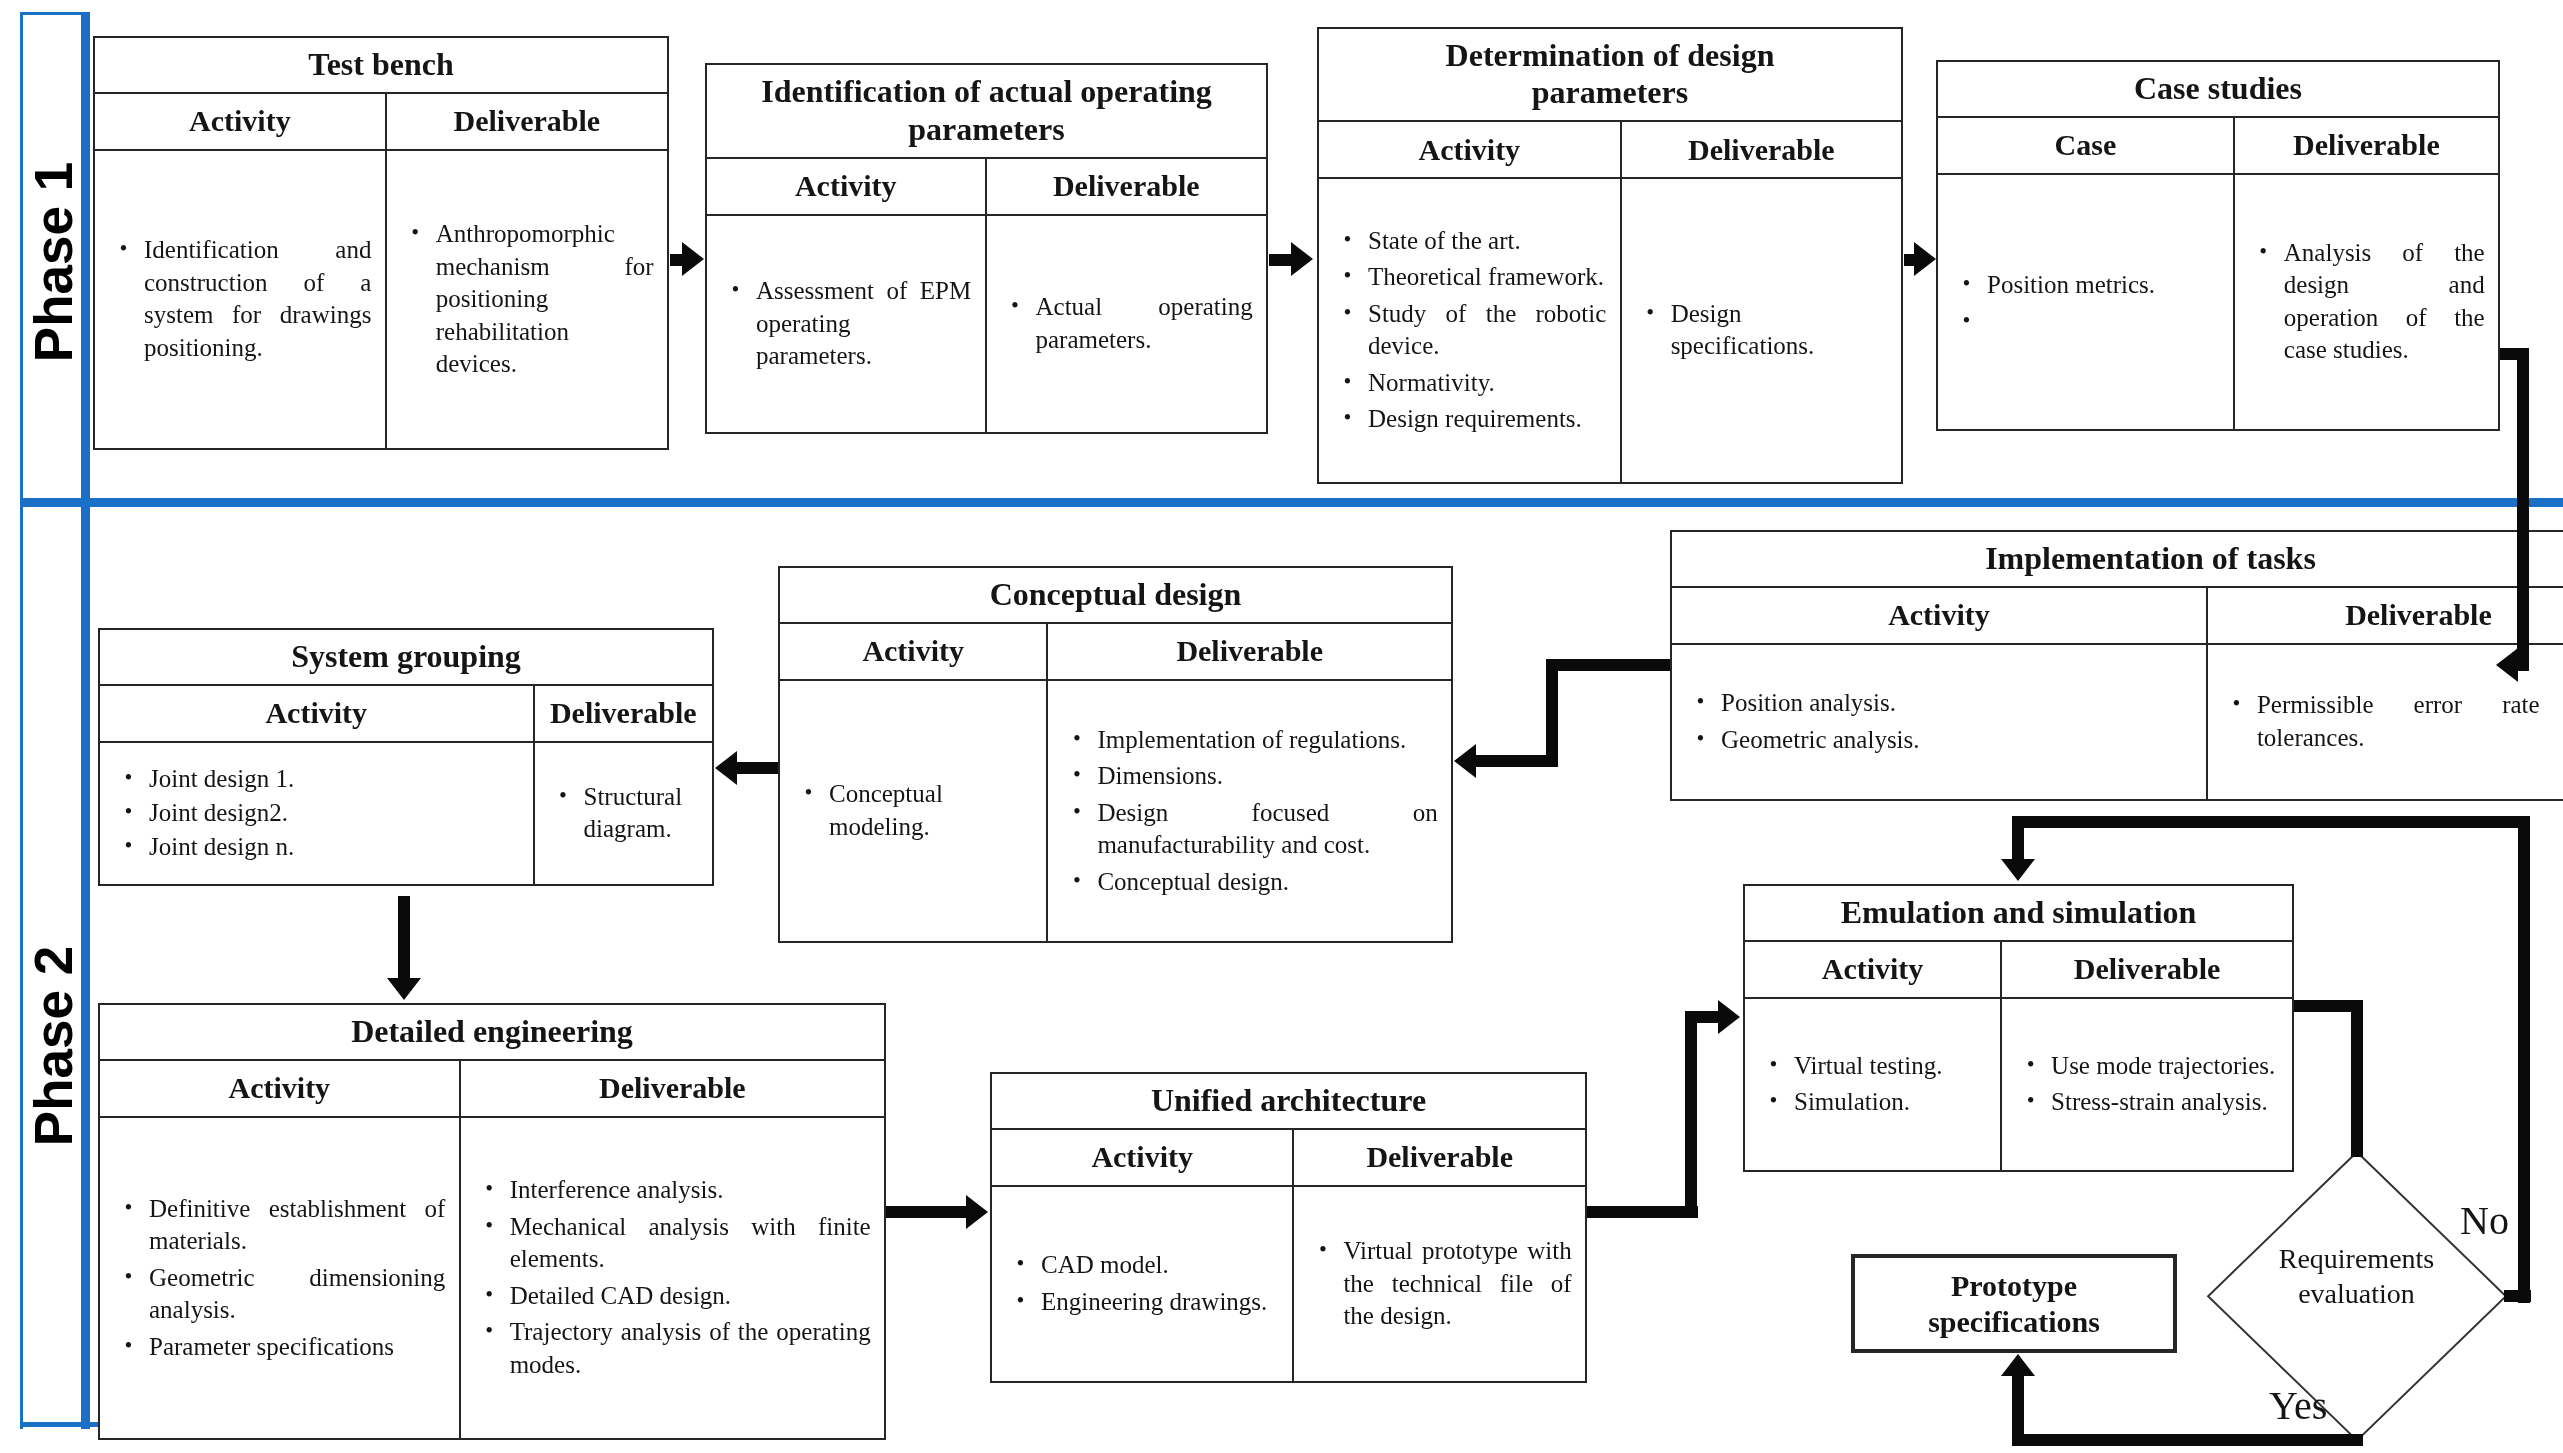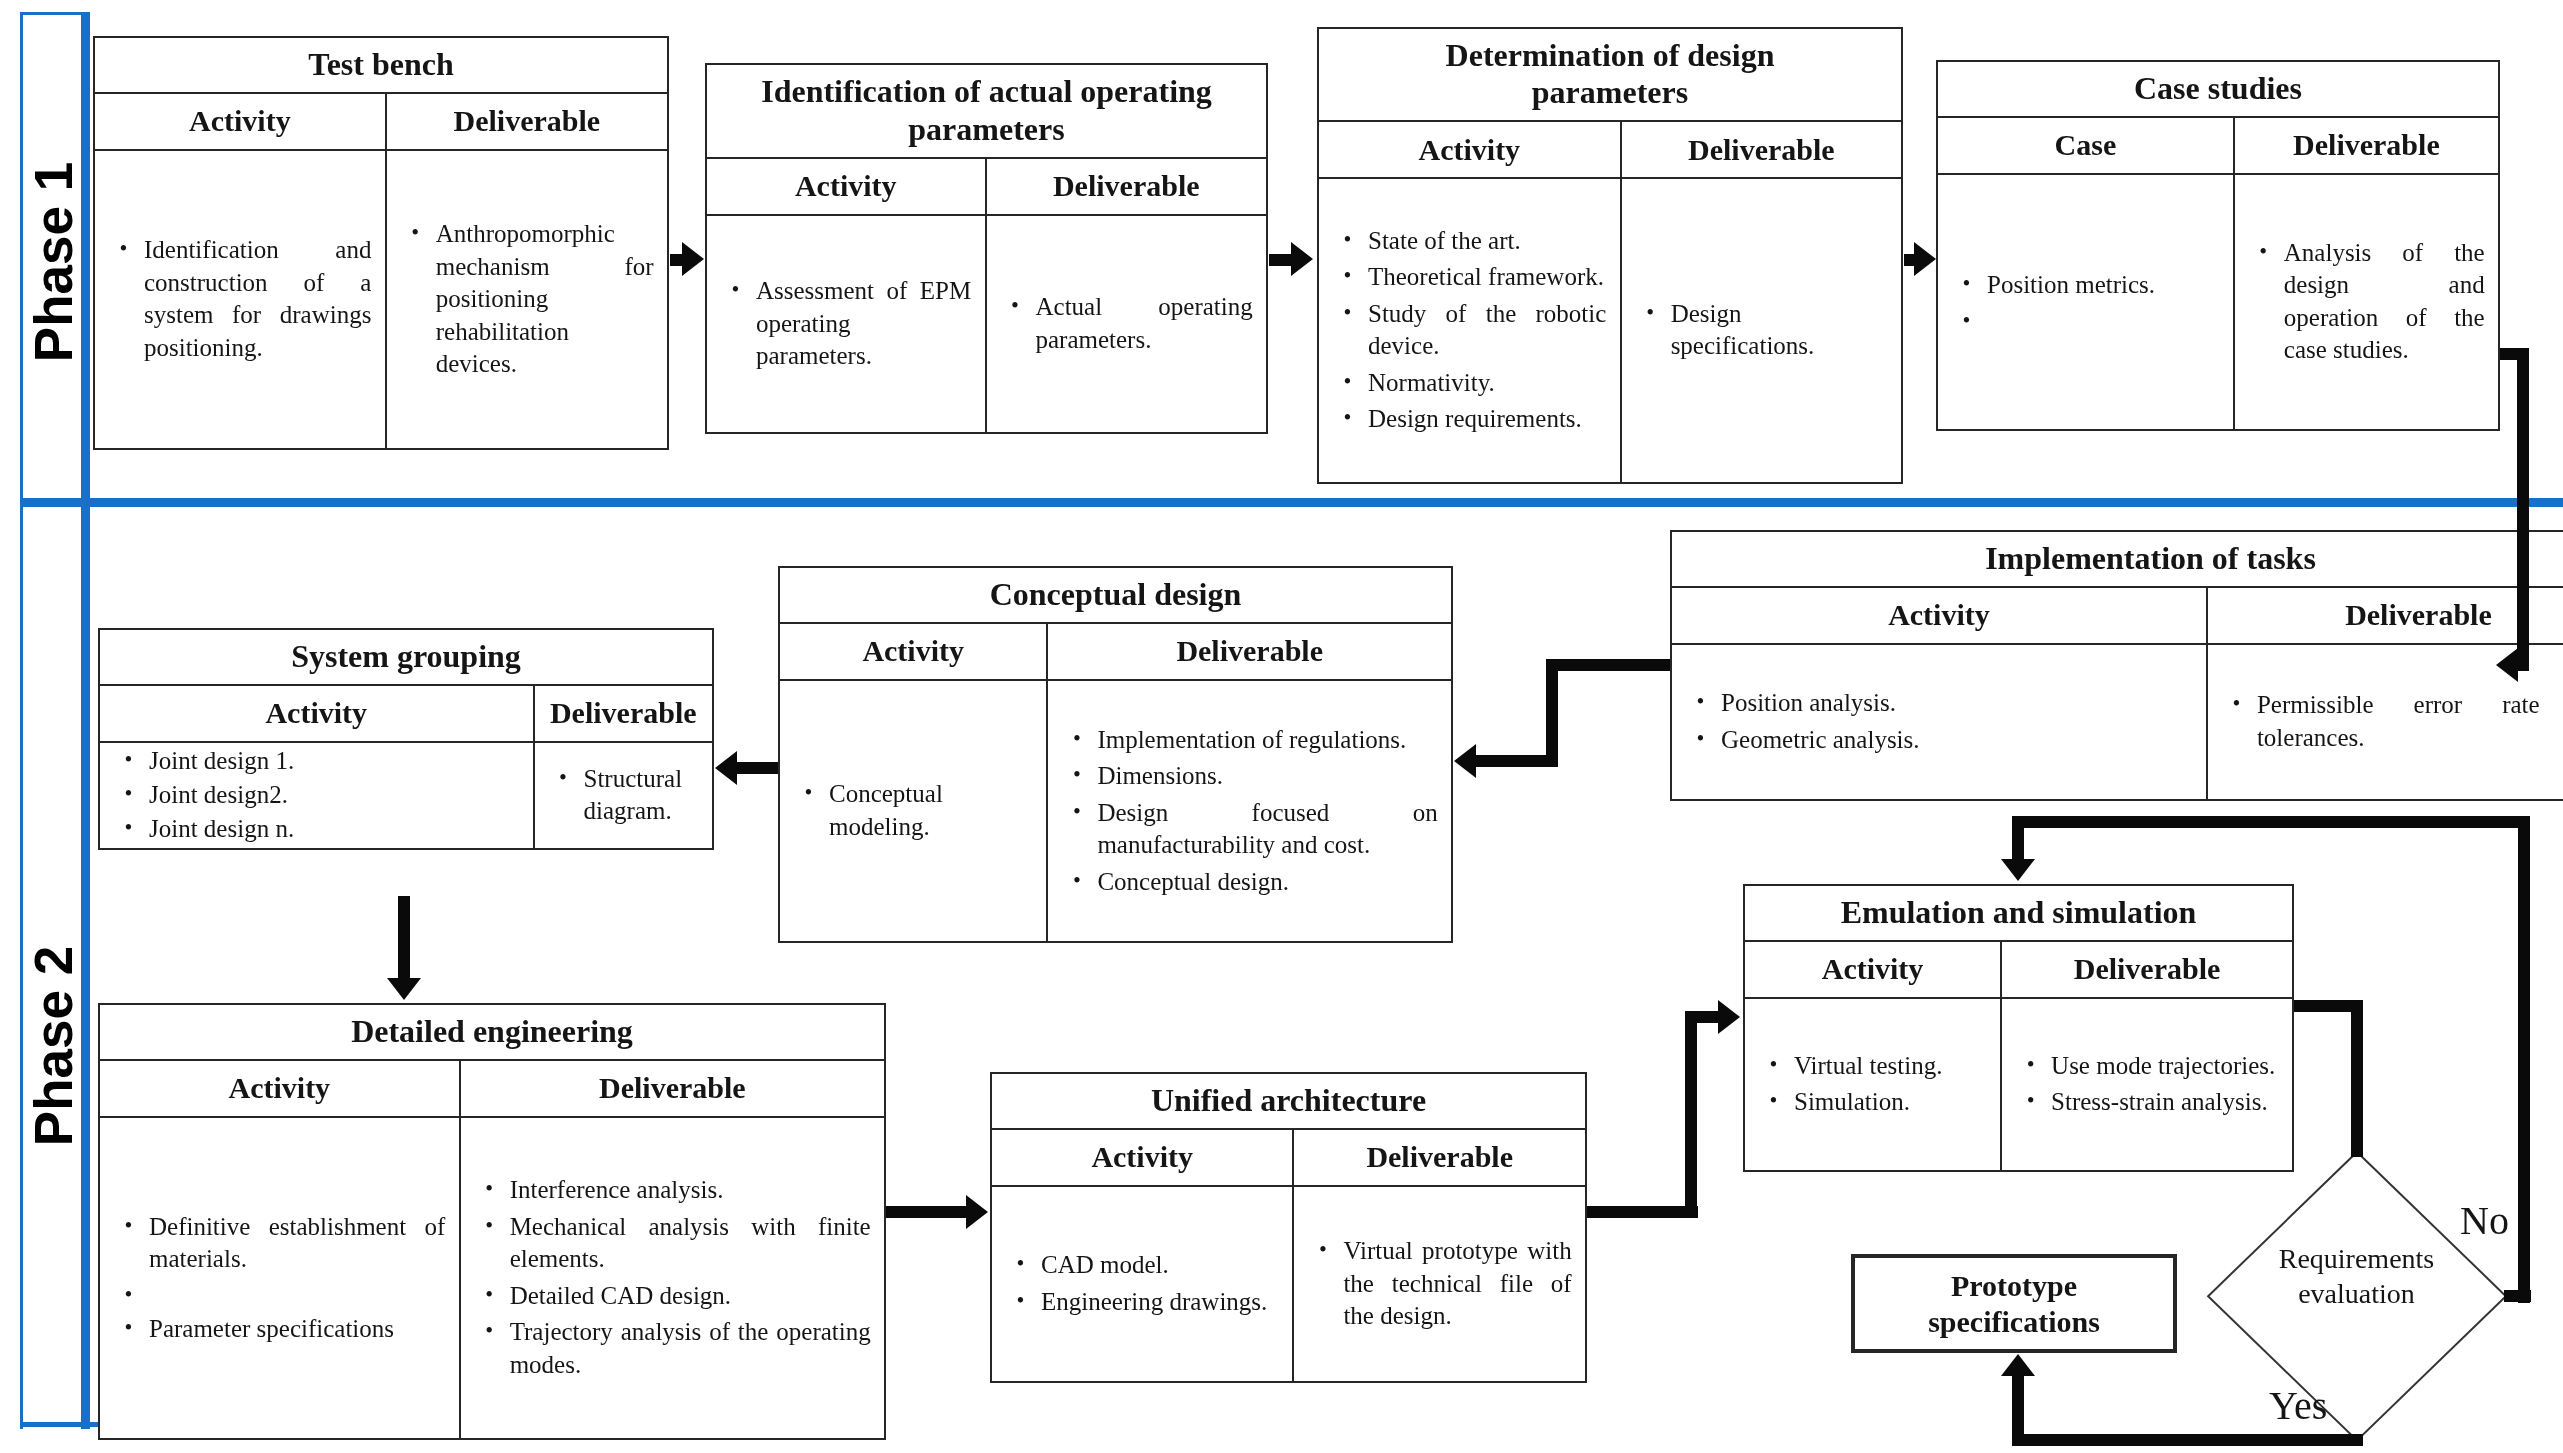--- a/index.html
+++ b/index.html
@@ -222,21 +222,21 @@
             <span class="bt">Design focused on manufacturability and cost.</span>
           </div>
         <div class="li">
             <span class="bm">•</span>
             <span class="bt">Conceptual design.</span>
           </div>
       </div>
     </div>
   </div>
 
-  <div class="pbox" style="left:98px;top:628px;width:616px;height:222px;--c1:71%;">
+  <div class="pbox" style="left:98px;top:628px;width:616px;height:258px;--c1:71%;">
     <div class="pbox-title">System grouping</div>
     <div class="prow pbox-head">
       <div class="hcell c1">Activity</div>
       <div class="hcell c2">Deliverable</div>
     </div>
     <div class="prow pbox-body">
       <div class="bcell c1" style="gap:1.3px;">
         <div class="li">
             <span class="bm">•</span>
             <span class="bt">Joint design 1.</span>
@@ -266,20 +266,21 @@
       <div class="hcell c2">Deliverable</div>
     </div>
     <div class="prow pbox-body">
       <div class="bcell c1" style="gap:4px;">
         <div class="li">
             <span class="bm">•</span>
             <span class="bt">Definitive establishment of materials.</span>
           </div>
         <div class="li">
             <span class="bm">•</span>
+            <span class="bt">Geometric dimensioning analysis.</span>
           </div>
         <div class="li">
             <span class="bm">•</span>
             <span class="bt">Parameter specifications</span>
           </div>
       </div>
       <div class="bcell c2" style="gap:4px;">
         <div class="li">
             <span class="bm">•</span>
             <span class="bt">Interference analysis.</span>

